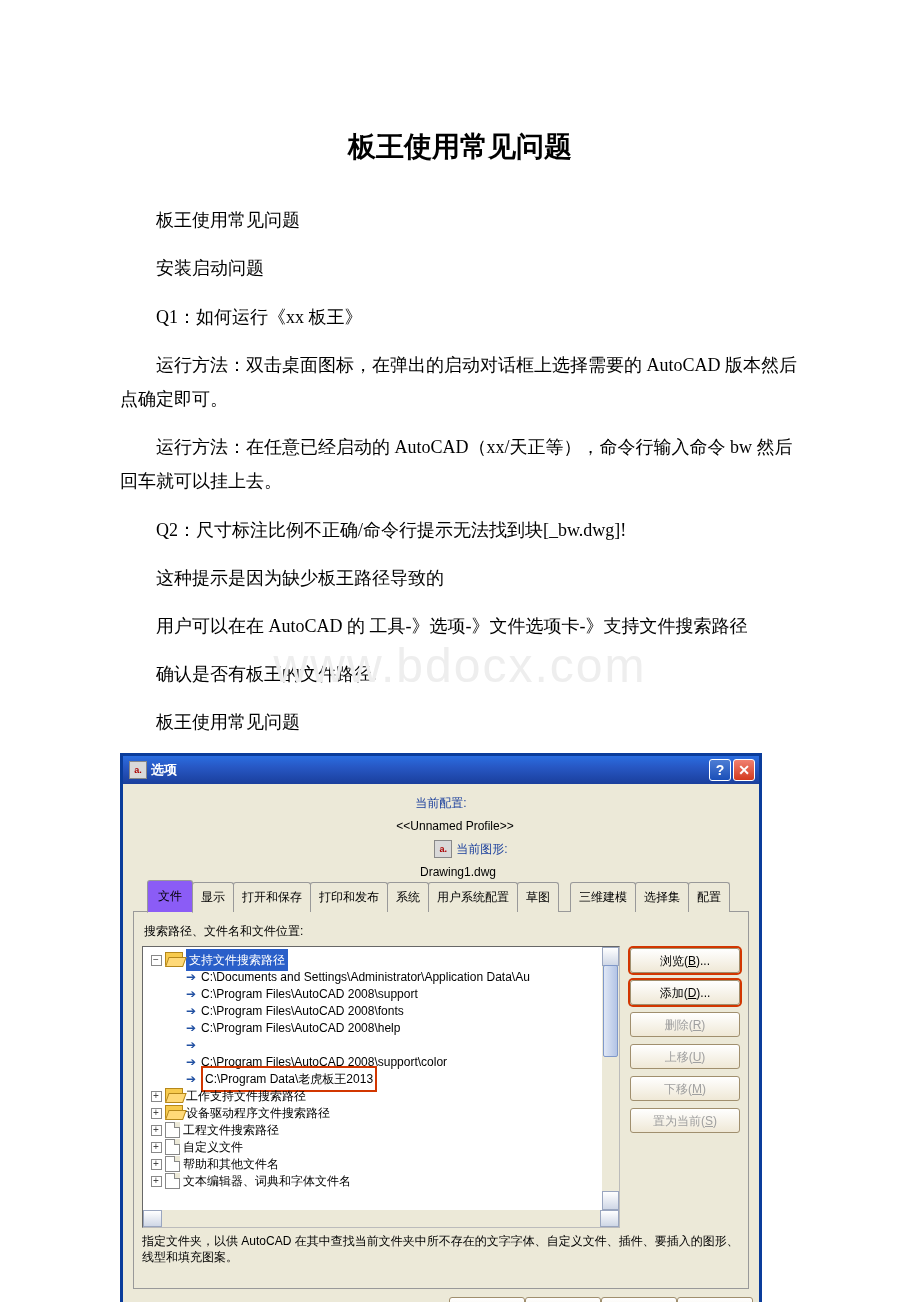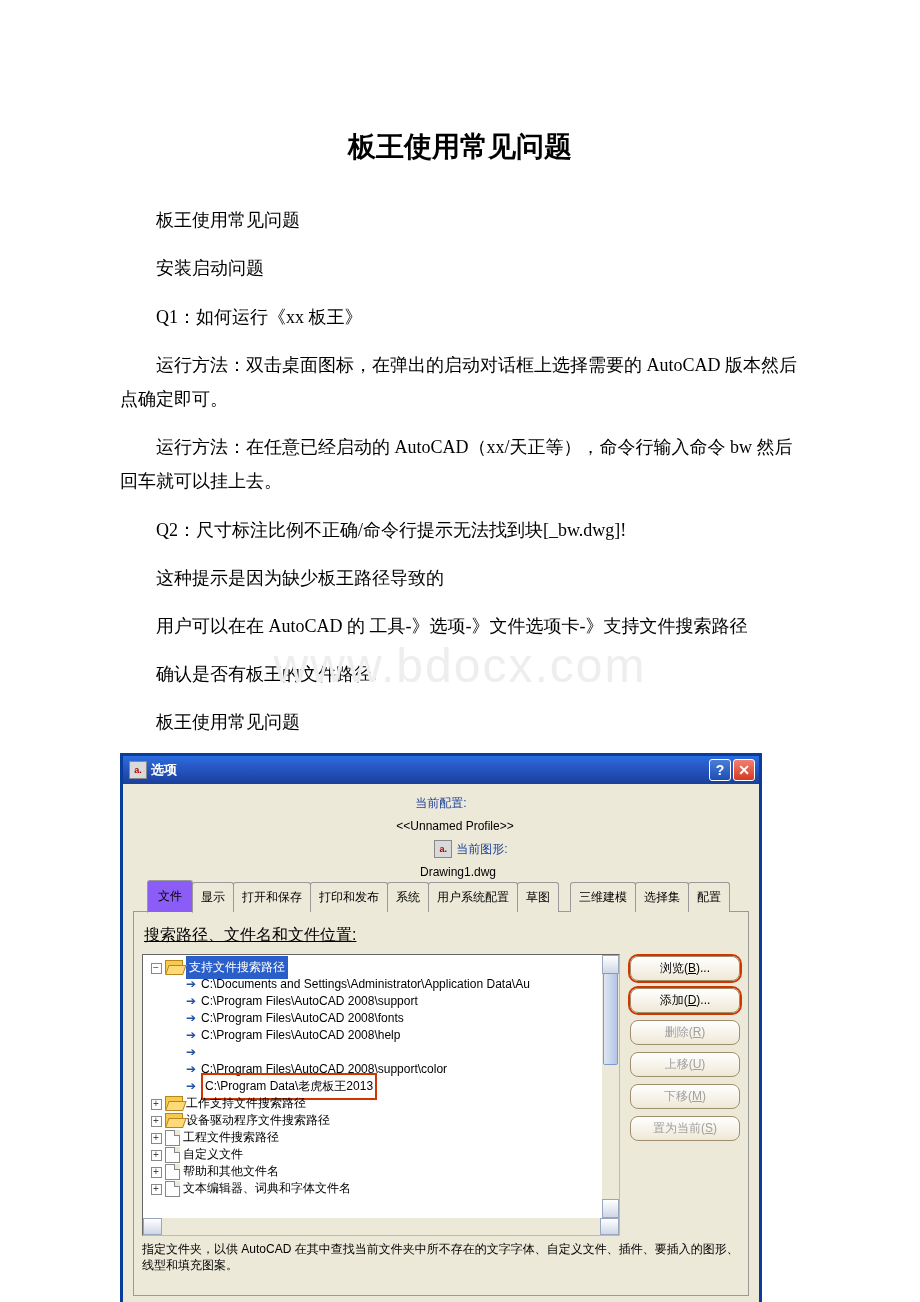--- a/index.html
+++ b/index.html
@@ -20,35 +20,35 @@
 
   .body-area { background:#ece9d8; padding:8px 10px 4px; }
   .profile-row { display:flex; align-items:center; gap:0; padding-bottom:6px;flex-direction:column; }
   .lbl-blue { color:#1a3f9c; font-size:12px; }
   .drawing-row { display:flex; align-items:center; gap:4px; }
 
   .tabstrip { display:flex; align-items:flex-end; padding-left:14px; height:22px; position:relative; }
   .tab { padding:3px 8px 3px; background:#ece9d8; border:1px solid #999; border-bottom:none; border-radius:3px 3px 0 0; margin-right:-1px; font-size:12px; cursor:default; position:relative; }
   .tab.active { background:#8b5cf6; border-bottom:1px solid #ece9d8; top:1px; z-index:2; padding:4px 10px 4px; }
   .tab-panel { border:1px solid #999; background:#ece9d8; padding:4px 8px 6px; margin-top:-1px; }
-  .panel-title { font-size:16px; padding:4px 0 4px 2px;text-decoration:underline; }
+  .panel-title { font-size:12px; padding:4px 0 4px 2px; }
 
   .tree-columns { display:flex; gap:10px; align-items:flex-start; }
   .tree-box { flex:1; height:280px; border:1px inset #bbb; background:#fff; overflow:hidden; position:relative; font-size:12px; }
   .tree-inner { padding:4px 0 4px 4px; width:600px; }
   .scroll-v { position:absolute; right:0; top:0; bottom:17px; width:17px; background:#ece9d8; }
   .scroll-v::before { content:""; position:absolute; top:0; left:0; right:0; height:17px; background:linear-gradient(#fff,#cfd7e6); border:1px solid #9aa6bf; }
   .scroll-v::after { content:""; position:absolute; bottom:0; left:0; right:0; height:17px; background:linear-gradient(#fff,#cfd7e6); border:1px solid #9aa6bf; }
   .scroll-thumb-v { position:absolute; left:1px; right:1px; top:18px; height:90px; background:linear-gradient(90deg,#dfe7f5,#b3c4e5); border:1px solid #7f98c9; border-radius:2px; }
   .scroll-h { position:absolute; left:0; right:0; bottom:0; height:17px; background:#ece9d8; }
   .scroll-h::before { content:""; position:absolute; left:0; top:0; bottom:0; width:17px; background:linear-gradient(#fff,#cfd7e6); border:1px solid #9aa6bf; }
   .scroll-h::after  { content:""; position:absolute; right:0; top:0; bottom:0; width:17px; background:linear-gradient(#fff,#cfd7e6); border:1px solid #9aa6bf; }
 
   .side-buttons { width:110px; display:flex; flex-direction:column; gap:7px; padding-top:2px; }
-  .xp-btn { height:23px; border:1px solid #a08f6e; border-radius:8px; background:linear-gradient(#fff,#efe8d6); font-size:12px; cursor:default; display:flex; align-items:center; justify-content:center; }
+  .xp-btn { height:23px; border:1px solid #a08f6e; border-radius:3px; background:linear-gradient(#fff,#efe8d6); font-size:12px; cursor:default; display:flex; align-items:center; justify-content:center; }
   .xp-btn.disabled { color:#a0a0a0; }
   .xp-btn.hot { box-shadow:0 0 0 2px #d23600; }
 
   .adesc { font-size:12px; color:#000; padding:6px 0 16px; line-height:1.3; }
   .bottom-buttons { display:flex; justify-content:flex-end; padding:4px 6px 8px; background:#ece9d8; }
   .bottom-buttons .xp-btn { width:74px; }
 
   .node { display:flex; align-items:center; height:17px; }
   .ind { display:inline-block; width:18px; text-align:center; color:#888; font-size:10px; position:relative; }
   .box { width:9px; height:9px; border:1px solid #888; display:inline-flex; align-items:center; justify-content:center; font-size:10px; line-height:1; color:#444; background:#fff; }

